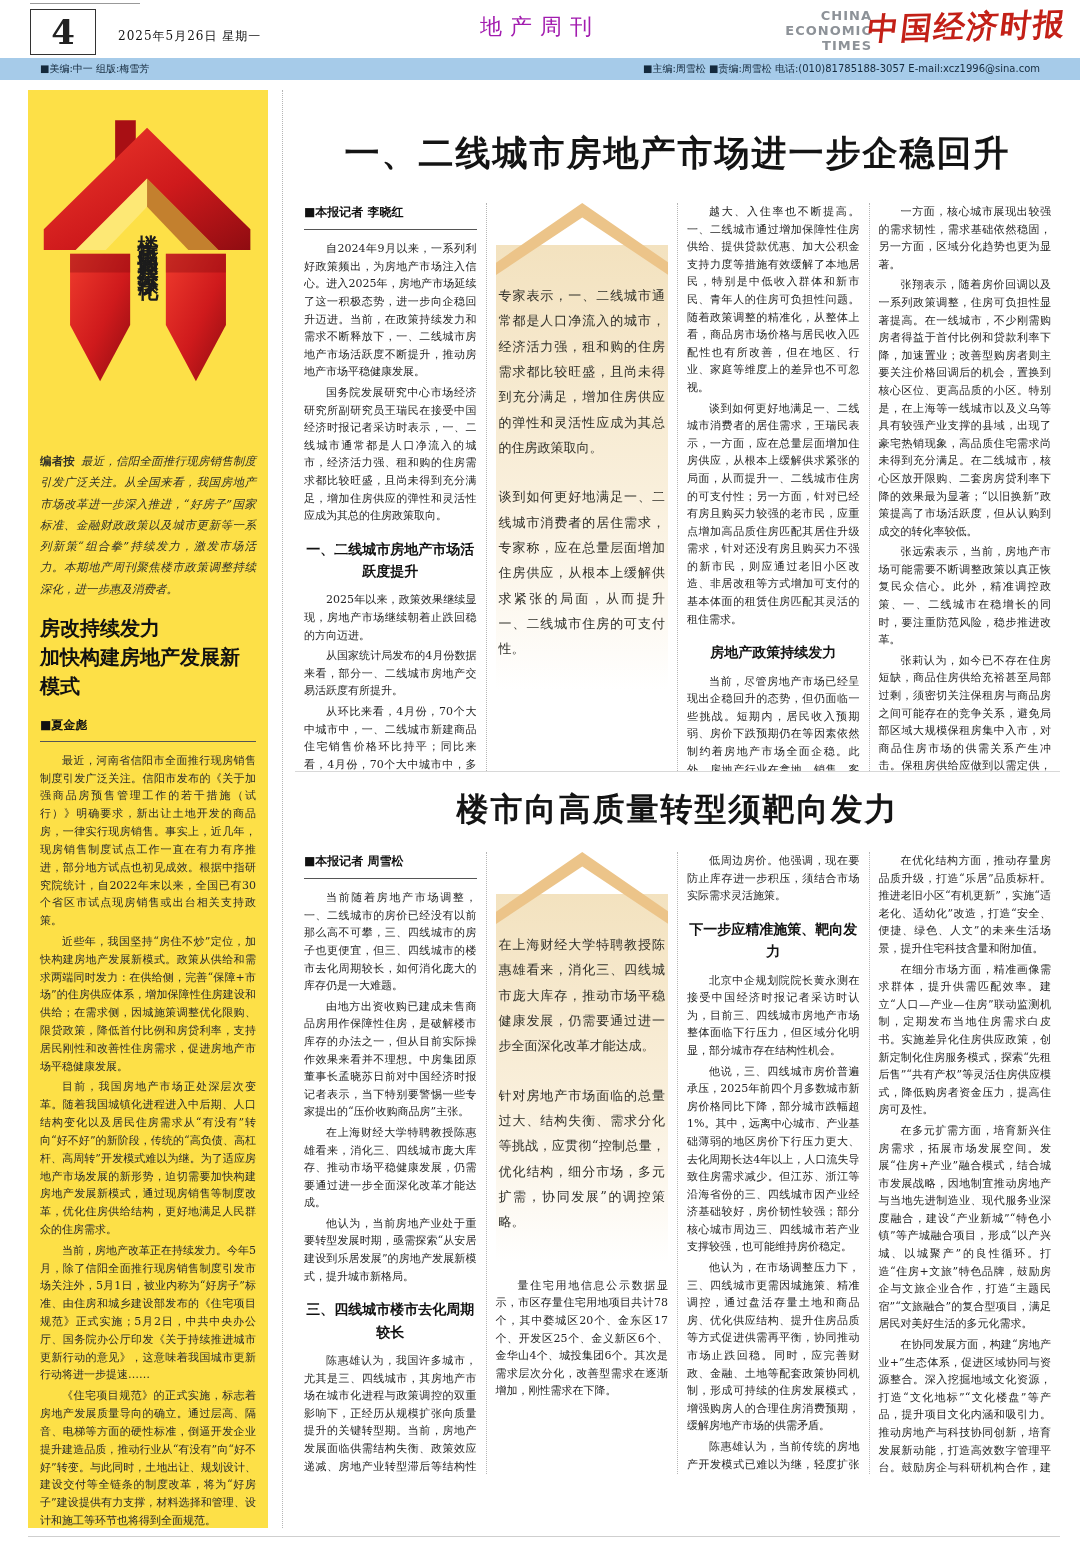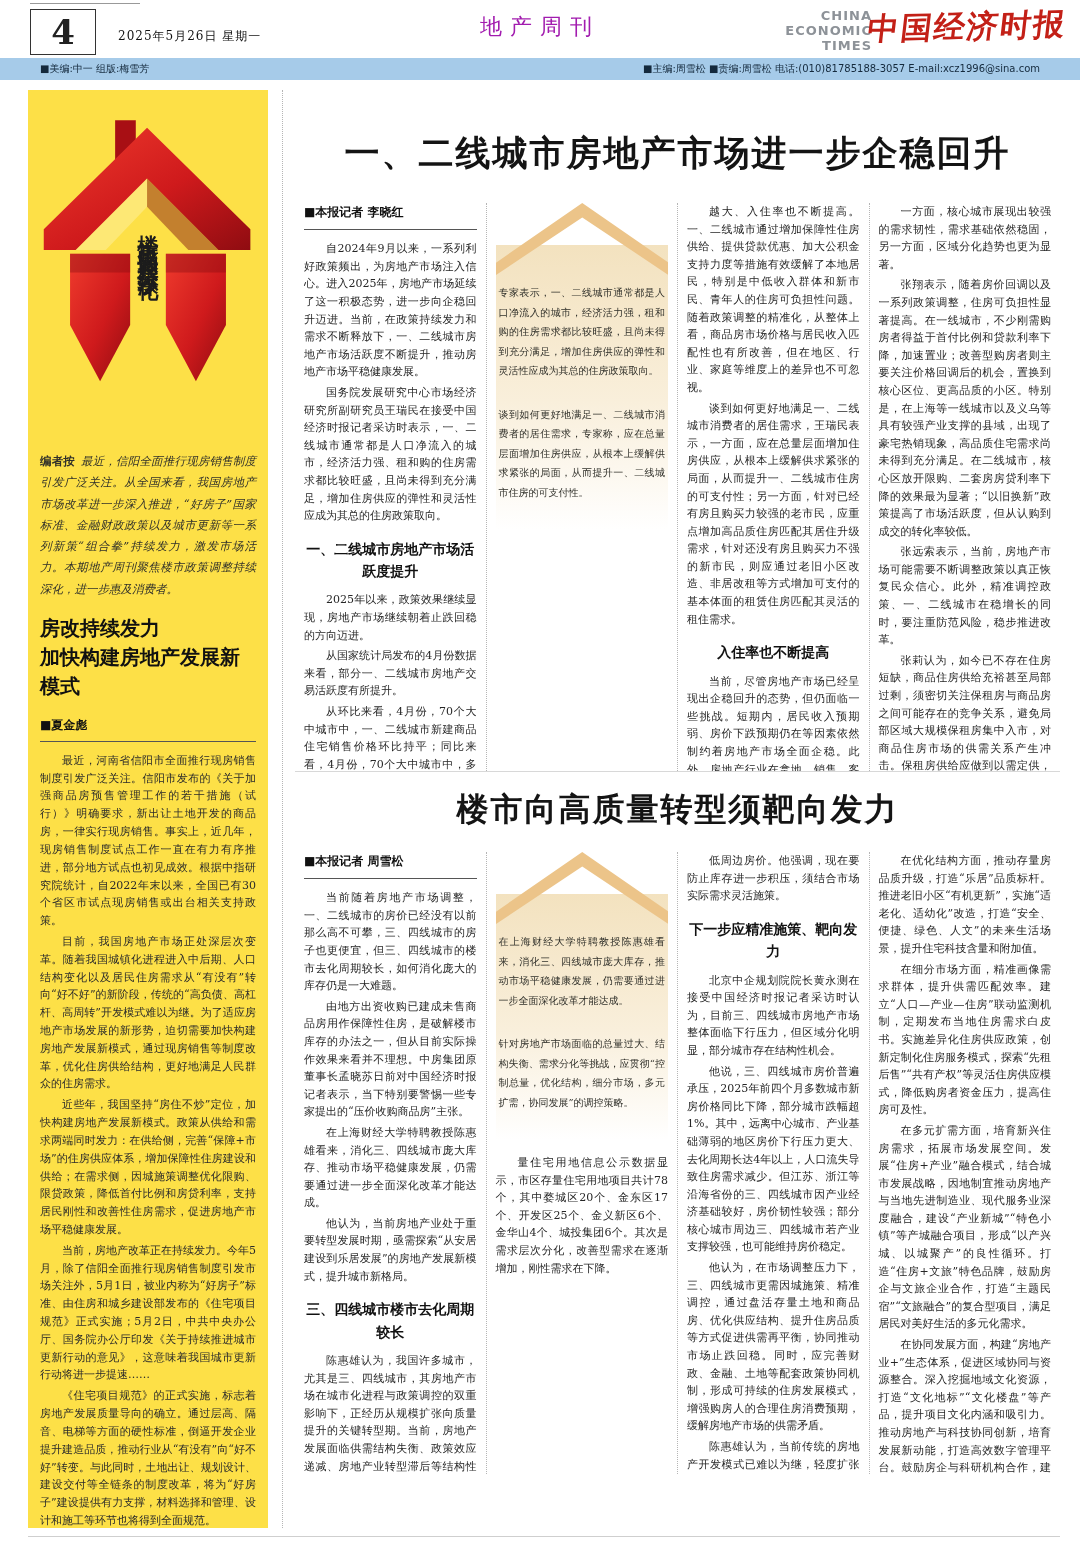--- a/index.html
+++ b/index.html
@@ -49,21 +49,21 @@
   .cols2{height:622px;}
   .col{flex:1 1 0;padding:0 9px;box-sizing:border-box;font-size:11px;line-height:1.6;text-align:justify;color:#262626;overflow:hidden;}
   .col + .col{border-left:1px dotted #b5b5b5;}
   .subhead{text-align:center;font-size:14px;font-weight:900;color:#111;margin:13px 0 9px;}
   
   .pullquote{position:relative;margin:0 0 14px;padding:80px 3px 4px;}
   .pullquote::before{content:"";position:absolute;left:0;right:0;top:42px;bottom:0;
                      background:linear-gradient(180deg,#f3e2bf 0%,#f9efdb 55%,#ffffff 100%);z-index:0;}
   .pq-house{position:absolute;top:0;left:0;width:100%;height:72px;z-index:1;}
   .pq-text{position:relative;z-index:2;}
-  .quote-p{font-size:10px;line-height:1.95;margin:0 0 24px;color:#30302a;text-align:justify;}
+  .quote-p{font-size:13px;line-height:1.95;margin:0 0 24px;color:#30302a;text-align:justify;}
 </style>
 </head>
 <body>
 
 <div class="page">
   <div class="topline"></div>
 
   <header class="masthead">
     <div class="pagenum-box">
       <span>4</span>
@@ -109,22 +109,22 @@
       <p class="editor-note">
         <b>编者按</b><span>最近，信阳全面推行现房销售制度引发广泛关注。从全国来看，我国房地产市场改革进一步深入推进，“好房子”国家标准、金融财政政策以及城市更新等一系列新策“组合拳”持续发力，激发市场活力。本期地产周刊聚焦楼市政策调整持续深化，进一步惠及消费者。</span>
       </p>
       <h2 class="side-headline">
         <span>房改持续发力</span><br>
         <span>加快构建房地产发展新模式</span>
       </h2>
       <div class="byline">■夏金彪</div>
       <div class="side-body">
           <p class="body-p">最近，河南省信阳市全面推行现房销售制度引发广泛关注。信阳市发布的《关于加强商品房预售管理工作的若干措施（试行）》明确要求，新出让土地开发的商品房，一律实行现房销售。事实上，近几年，现房销售制度试点工作一直在有力有序推进，部分地方试点也初见成效。根据中指研究院统计，自2022年末以来，全国已有30个省区市试点现房销售或出台相关支持政策。</p>
+          <p class="body-p">近些年，我国坚持“房住不炒”定位，加快构建房地产发展新模式。政策从供给和需求两端同时发力：在供给侧，完善“保障+市场”的住房供应体系，增加保障性住房建设和供给；在需求侧，因城施策调整优化限购、限贷政策，降低首付比例和房贷利率，支持居民刚性和改善性住房需求，促进房地产市场平稳健康发展。</p>
           <p class="body-p">目前，我国房地产市场正处深层次变革。随着我国城镇化进程进入中后期、人口结构变化以及居民住房需求从“有没有”转向“好不好”的新阶段，传统的“高负债、高杠杆、高周转”开发模式难以为继。为了适应房地产市场发展的新形势，迫切需要加快构建房地产发展新模式，通过现房销售等制度改革，优化住房供给结构，更好地满足人民群众的住房需求。</p>
-          <p class="body-p">近些年，我国坚持“房住不炒”定位，加快构建房地产发展新模式。政策从供给和需求两端同时发力：在供给侧，完善“保障+市场”的住房供应体系，增加保障性住房建设和供给；在需求侧，因城施策调整优化限购、限贷政策，降低首付比例和房贷利率，支持居民刚性和改善性住房需求，促进房地产市场平稳健康发展。</p>
           <p class="body-p">当前，房地产改革正在持续发力。今年5月，除了信阳全面推行现房销售制度引发市场关注外，5月1日，被业内称为“好房子”标准、由住房和城乡建设部发布的《住宅项目规范》正式实施；5月2日，中共中央办公厅、国务院办公厅印发《关于持续推进城市更新行动的意见》，这意味着我国城市更新行动将进一步提速……</p>
           <p class="body-p">《住宅项目规范》的正式实施，标志着房地产发展质量导向的确立。通过层高、隔音、电梯等方面的硬性标准，倒逼开发企业提升建造品质，推动行业从“有没有”向“好不好”转变。与此同时，土地出让、规划设计、建设交付等全链条的制度改革，将为“好房子”建设提供有力支撑，材料选择和管理、设计和施工等环节也将得到全面规范。</p>
         </div>
     </aside>
 
     <main class="main">
 
       <article class="article article1">
         <h1>一、二线城市房地产市场进一步企稳回升</h1>
         <div class="cols cols1">
@@ -148,21 +148,21 @@
                   <p class="quote-p">专家表示，一、二线城市通常都是人口净流入的城市，经济活力强，租和购的住房需求都比较旺盛，且尚未得到充分满足，增加住房供应的弹性和灵活性应成为其总的住房政策取向。</p>
                   <p class="quote-p">谈到如何更好地满足一、二线城市消费者的居住需求，专家称，应在总量层面增加住房供应，从根本上缓解供求紧张的局面，从而提升一、二线城市住房的可支付性。</p>
                 </div>
             </div>
 
           </div>
           <div class="col">
             <div>
                 <p class="body-p">越大、入住率也不断提高。一、二线城市通过增加保障性住房供给、提供贷款优惠、加大公积金支持力度等措施有效缓解了本地居民，特别是中低收入群体和新市民、青年人的住房可负担性问题。随着政策调整的精准化，从整体上看，商品房市场价格与居民收入匹配性也有所改善，但在地区、行业、家庭等维度上的差异也不可忽视。</p>
                 <p class="body-p">谈到如何更好地满足一、二线城市消费者的居住需求，王瑞民表示，一方面，应在总量层面增加住房供应，从根本上缓解供求紧张的局面，从而提升一、二线城市住房的可支付性；另一方面，针对已经有房且购买力较强的老市民，应重点增加高品质住房匹配其居住升级需求，针对还没有房且购买力不强的新市民，则应通过老旧小区改造、非居改租等方式增加可支付的基本体面的租赁住房匹配其灵活的租住需求。</p>
-                <h3 class="subhead">入住率也不断提高</h3>
+                <h3 class="subhead">房地产政策持续发力</h3>
                 <p class="body-p">当前，尽管房地产市场已经呈现出企稳回升的态势，但仍面临一些挑战。短期内，居民收入预期弱、房价下跌预期仍在等因素依然制约着房地产市场全面企稳。此外，房地产行业在拿地、销售、客源、贷款乃至同质化产品竞争等方面都存在压力。</p>
               </div>
           </div>
           <div class="col">
             <div>
                 <p class="body-p">一方面，核心城市展现出较强的需求韧性，需求基础依然稳固，另一方面，区域分化趋势也更为显著。</p>
                 <p class="body-p">张翔表示，随着房价回调以及一系列政策调整，住房可负担性显著提高。在一线城市，不少刚需购房者得益于首付比例和贷款利率下降，加速置业；改善型购房者则主要关注价格回调后的机会，置换到核心区位、更高品质的小区。特别是，在上海等一线城市以及义乌等具有较强产业支撑的县域，出现了豪宅热销现象，高品质住宅需求尚未得到充分满足。在二线城市，核心区放开限购、二套房房贷利率下降的效果最为显著；“以旧换新”政策提高了市场活跃度，但从认购到成交的转化率较低。</p>
                 <p class="body-p">张远索表示，当前，房地产市场可能需要不断调整政策以真正恢复民众信心。此外，精准调控政策、一、二线城市在稳增长的同时，要注重防范风险，稳步推进改革。</p>
                 <p class="body-p">张莉认为，如今已不存在住房短缺，商品住房供给充裕甚至局部过剩，须密切关注保租房与商品房之间可能存在的竞争关系，避免局部区域大规模保租房集中入市，对商品住房市场的供需关系产生冲击。保租房供给应做到以需定供，促进供需匹配。实时监测住房租赁需求，动态调整保租房供应的数量、时间安排、房型和区域结构。</p>
               </div>

